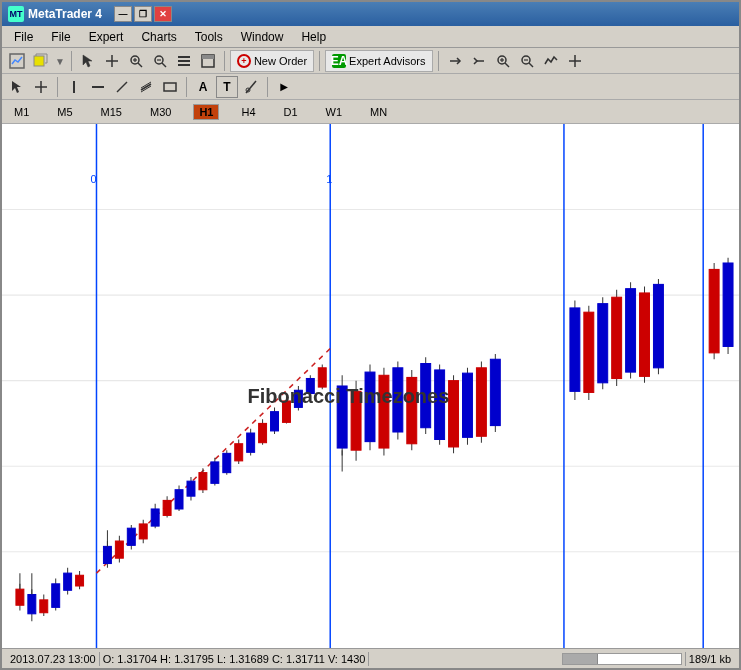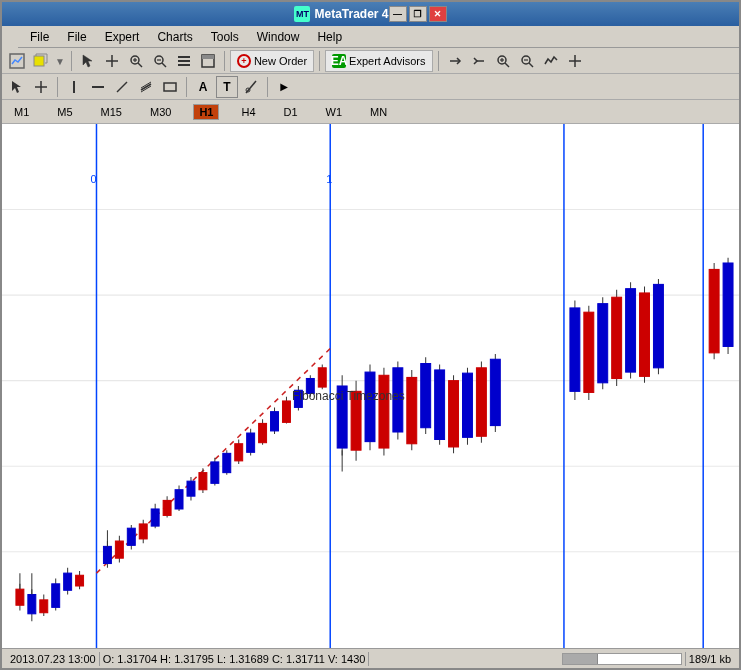--- a/index.html
+++ b/index.html
@@ -1,28 +1,28 @@
 <!DOCTYPE html>
 <html><head>
   <meta charset="utf-8">
   <style>
     * { margin: 0; padding: 0; box-sizing: border-box; }
     body { width: 741px; height: 670px; overflow: hidden; background: #d4d0c8; font-family: 'Segoe UI', Tahoma, Arial, sans-serif; font-size: 12px; }
 
     
     .window { width: 741px; height: 670px; border: 2px solid #888; display: flex; flex-direction: column; }
-    .title-bar { background: linear-gradient(to bottom, #4a7eb5 0%, #2a5fa0 100%); height: 24px; display: flex; align-items: center; justify-content: center; padding: 0 6px; color: white; font-size: 12px; font-weight: bold; flex-shrink: 0; }
+    .title-bar { background: linear-gradient(to bottom, #4a7eb5 0%, #2a5fa0 100%); height: 24px; display: flex; align-items: center; justify-content: flex-start; padding: 0 6px; color: white; font-size: 12px; font-weight: bold; flex-shrink: 0; gap: 12px; }
     .title-bar-left { display: flex; align-items: center; gap: 4px; }
     .title-icon { width: 16px; height: 16px; background: #4fc; border-radius: 2px; display: flex; align-items: center; justify-content: center; font-size: 9px; color: #006; font-weight: bold; }
     .title-controls { display: flex; gap: 2px; }
     .title-btn { width: 18px; height: 16px; background: #d4d0c8; border: 1px solid #888; display: flex; align-items: center; justify-content: center; font-size: 9px; cursor: pointer; color: #000; }
     .title-btn.close { background: #e04040; color: white; }
 
     
-    .menu-bar { background: #d4d0c8; height: 22px; display: flex; align-items: center; padding: 0 4px; border-bottom: 1px solid #999; flex-shrink: 0; gap: 2px; margin-left: 16px; }
+    .menu-bar { background: #d4d0c8; height: 22px; display: flex; align-items: center; padding: 0 4px; border-bottom: 1px solid #999; flex-shrink: 0; gap: 2px; }
     .menu-item { padding: 2px 8px; cursor: pointer; font-size: 12px; }
 
     
     .toolbar { background: #d4d0c8; height: 26px; display: flex; align-items: center; padding: 2px 4px; border-bottom: 1px solid #aaa; flex-shrink: 0; gap: 2px; flex-wrap: wrap; }
     .tb-sep { width: 1px; height: 20px; background: #999; margin: 0 3px; }
     .tb-btn { height: 22px; min-width: 22px; background: #d4d0c8; border: 1px solid transparent; display: flex; align-items: center; justify-content: center; cursor: pointer; font-size: 10px; padding: 0 2px; }
     .tb-new-order { background: #e8e8e8; border: 1px solid #aaa; padding: 1px 6px; display: flex; align-items: center; gap: 3px; height: 22px; cursor: pointer; font-size: 11px; }
     .tb-expert { background: #e8e8e8; border: 1px solid #aaa; padding: 1px 6px; display: flex; align-items: center; gap: 3px; height: 22px; cursor: pointer; font-size: 11px; }
 
     
@@ -38,21 +38,21 @@
 
     
     .status-bar { background: #d4d0c8; height: 20px; display: flex; align-items: center; padding: 0 8px; border-top: 1px solid #999; font-size: 11px; gap: 3px; flex-shrink: 0; }
     .status-sep { width: 1px; height: 14px; background: #999; }
     .status-scroll { margin-left: auto; width: 120px; height: 12px; background: #fff; border: 1px solid #999; }
 
     
     .chart-svg { width: 100%; height: 100%; }
 
     
-    .fib-label { position: absolute; font-size: 12px; font-weight: normal; color: #333; top: 52%; left: 47%; transform: translate(-50%, -50%); pointer-events: none; white-space: nowrap; }
+    .fib-label { position: absolute; font-size: 20px; font-weight: bold; color: #333; top: 52%; left: 47%; transform: translate(-50%, -50%); pointer-events: none; white-space: nowrap; }
 
     
     .new-order-icon { width: 14px; height: 14px; border: 2px solid #c00; border-radius: 50%; display: inline-flex; align-items: center; justify-content: center; font-size: 9px; color: #c00; font-weight: bold; }
 
     
     .ea-icon { width: 14px; height: 14px; background: #090; border-radius: 2px; display: inline-flex; align-items: center; justify-content: center; color: white; font-size: 12px; font-weight: bold; }
   </style>
 </head>
 <body>
 

